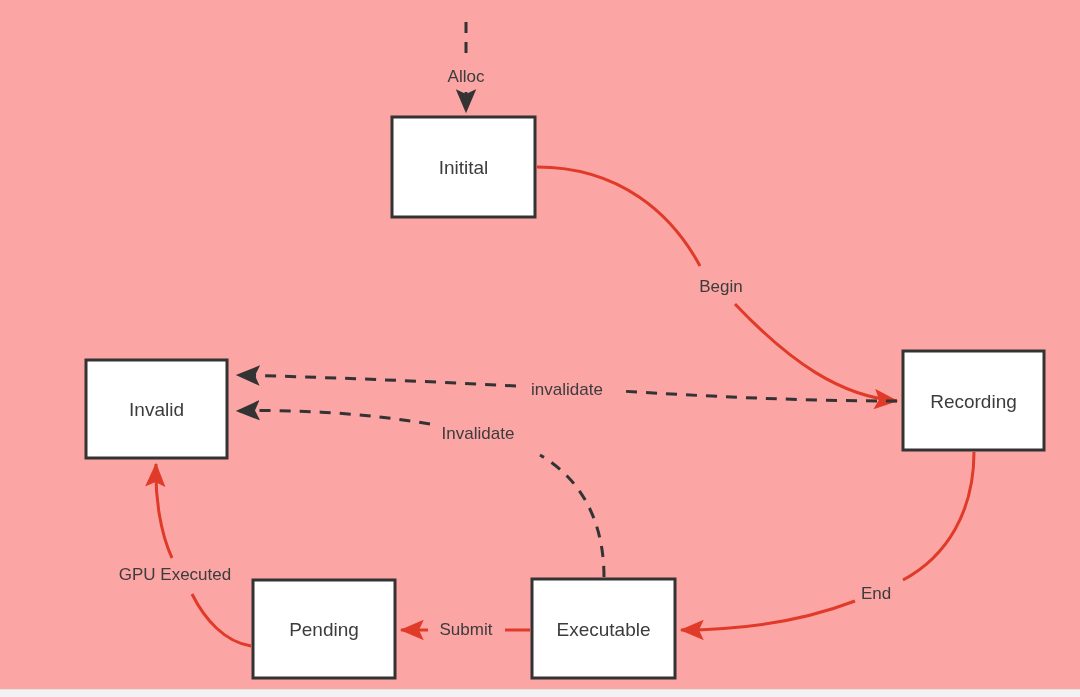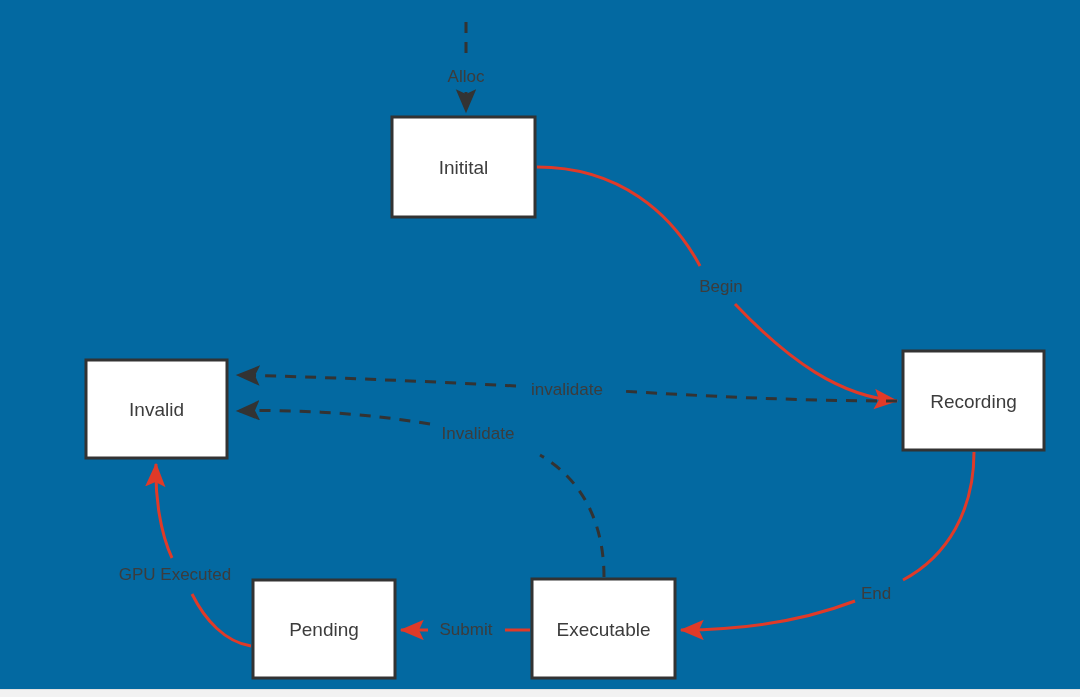--- a/index.html
+++ b/index.html
@@ -9,21 +9,21 @@
     background: #ffffff;
   }
   body {
     font-family: "Liberation Sans", sans-serif;
     -webkit-font-smoothing: antialiased;
   }
   #canvas {
     position: relative;
     width: 1080px;
     height: 697px;
-    background: #0369a1;
+    background: #fca5a5;
     overflow: hidden;
   }
   #diagram-svg {
     position: absolute;
     left: 0;
     top: 0;
     width: 1080px;
     height: 697px;
     display: block;
   }

